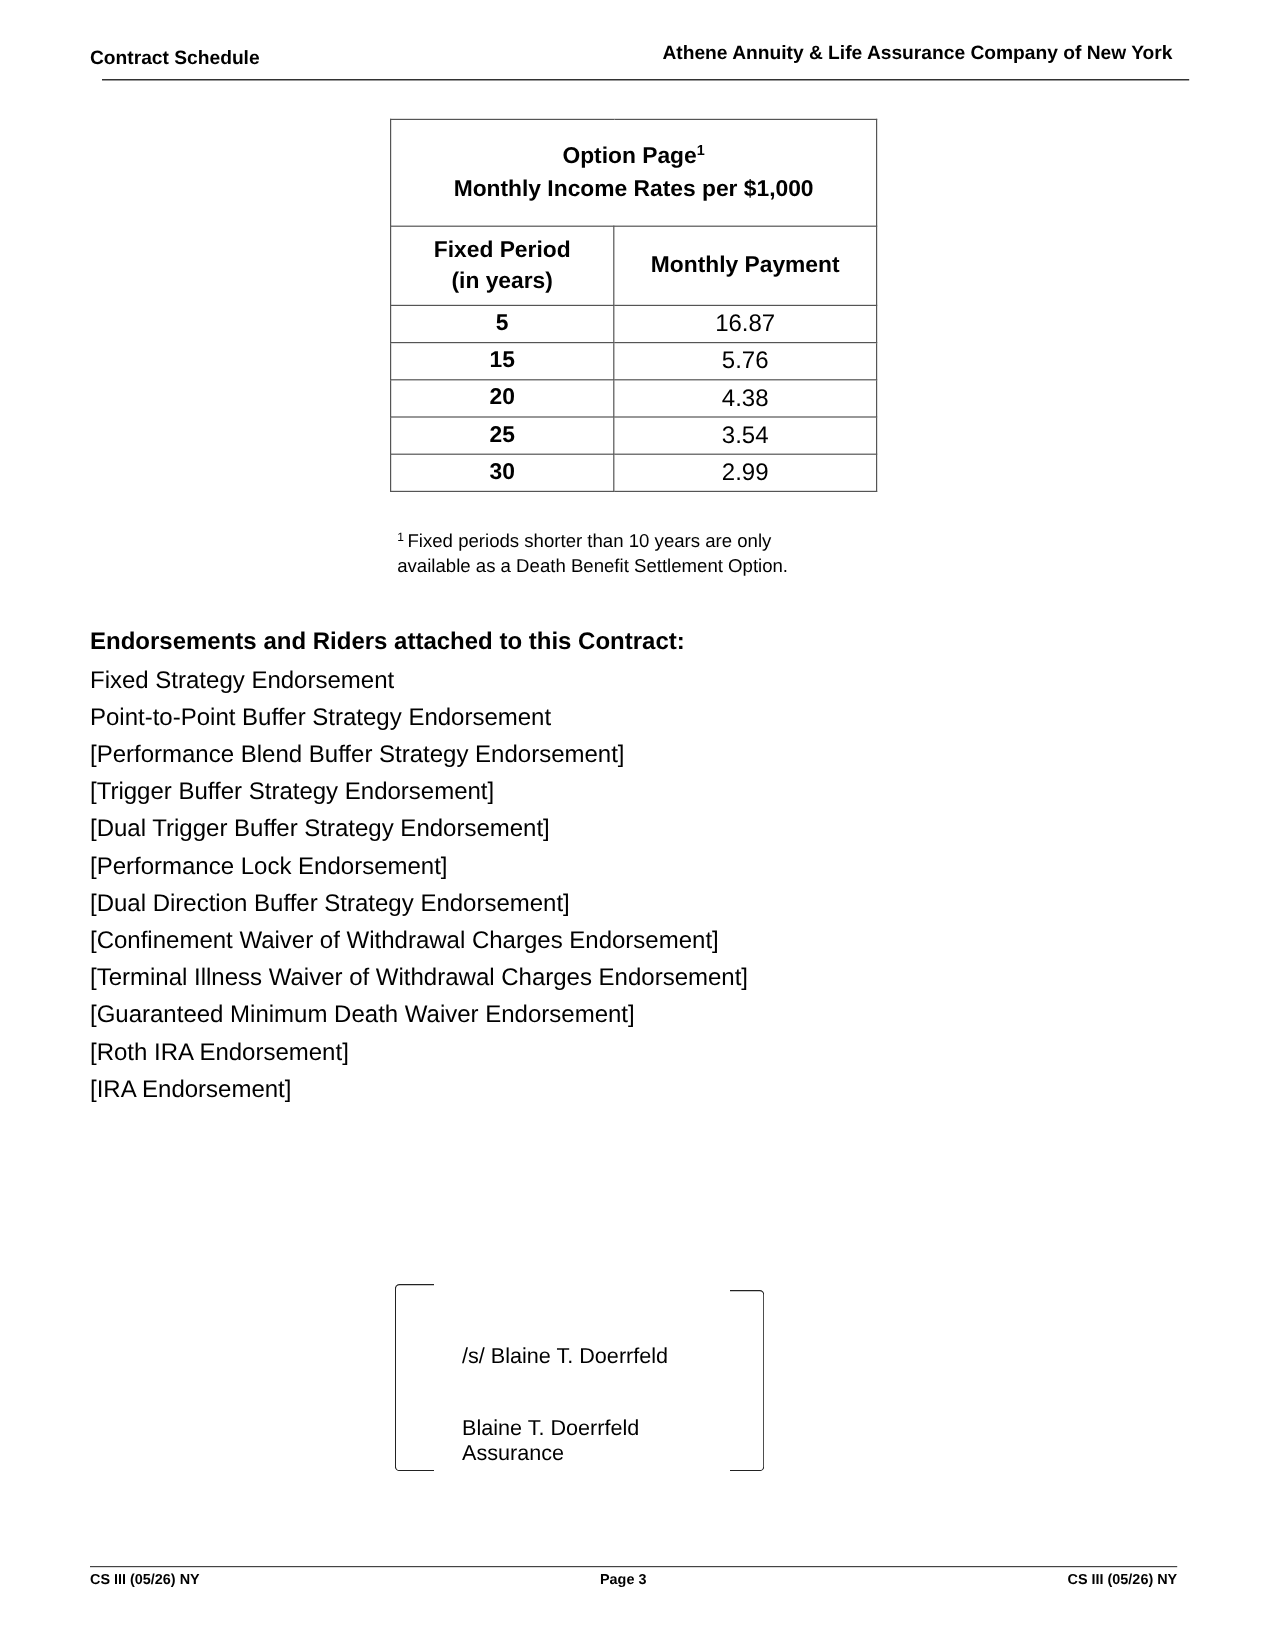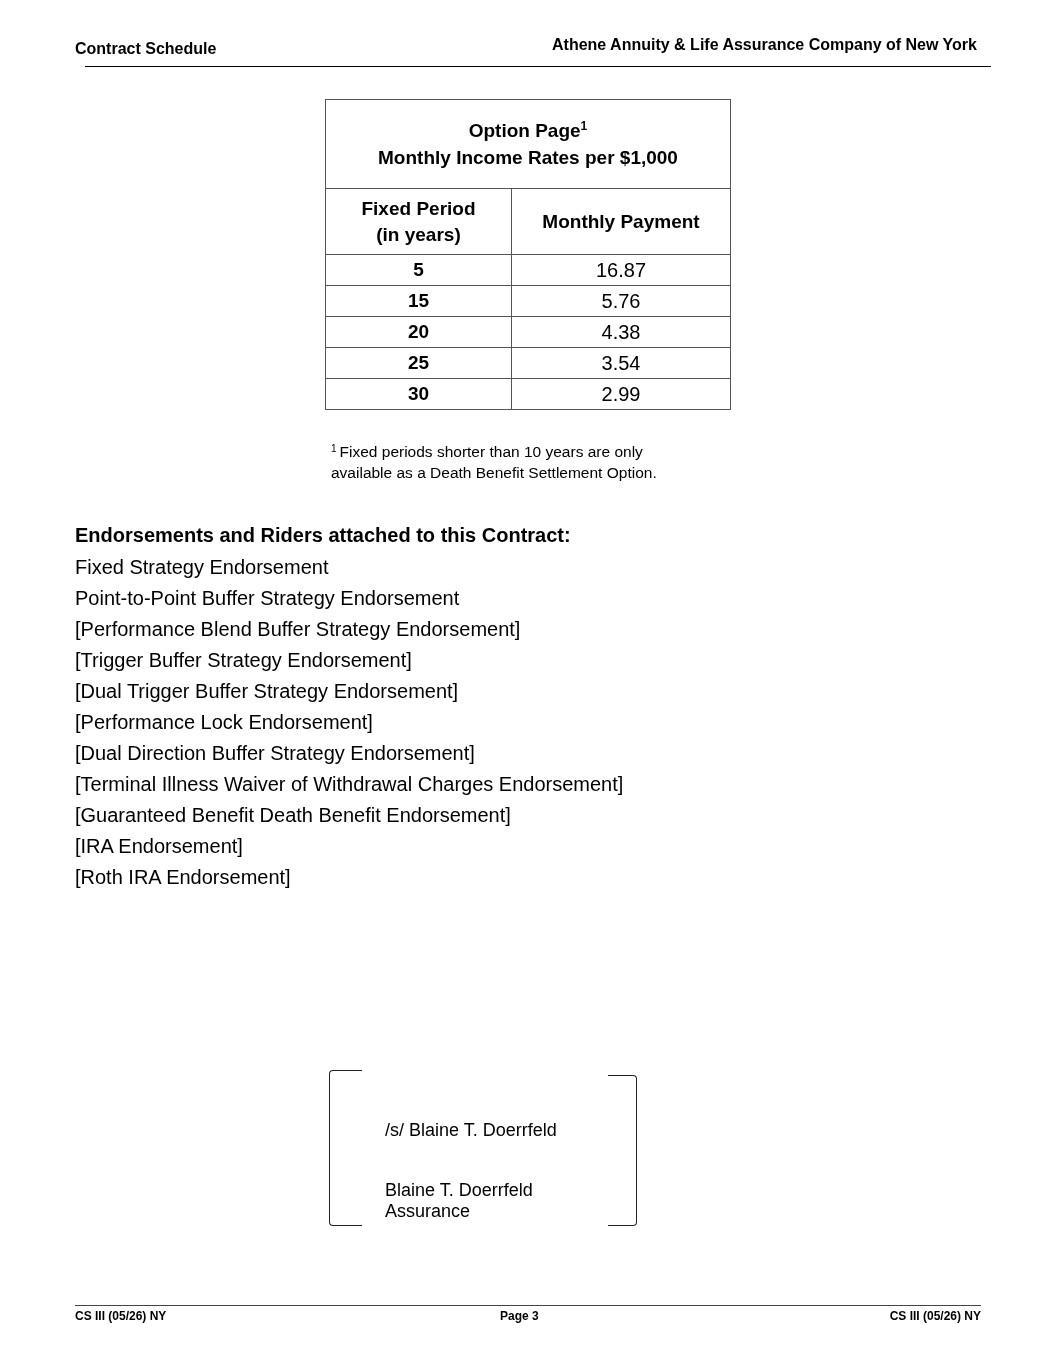--- a/index.html
+++ b/index.html
@@ -91,24 +91,25 @@
 
 <div class="end-head">Endorsements and Riders attached to this Contract:</div>
 <ul class="end-list">
   <li>Fixed Strategy Endorsement</li>
   <li>Point-to-Point Buffer Strategy Endorsement</li>
   <li>[Performance Blend Buffer Strategy Endorsement]</li>
   <li>[Trigger Buffer Strategy Endorsement]</li>
   <li>[Dual Trigger Buffer Strategy Endorsement]</li>
   <li>[Performance Lock Endorsement]</li>
   <li>[Dual Direction Buffer Strategy Endorsement]</li>
+  <li>[Confinement Waiver of Withdrawal Charges Endorsement]</li>
   <li>[Terminal Illness Waiver of Withdrawal Charges Endorsement]</li>
-  <li>[Guaranteed Benefit Death Benefit Endorsement]</li>
+  <li>[Guaranteed Minimum Death Waiver Endorsement]</li>
+  <li>[Roth IRA Endorsement]</li>
   <li>[IRA Endorsement]</li>
-  <li>[Roth IRA Endorsement]</li>
 </ul>
 
 <div class="sig">
   <div class="br-l"></div>
   <div class="br-r"></div>
   <div class="sig-s">/s/ Blaine T. Doerrfeld</div>
   <div class="sig-name">
     <span>Blaine T. Doerrfeld</span><br>
     <span>Assurance</span>
   </div>

